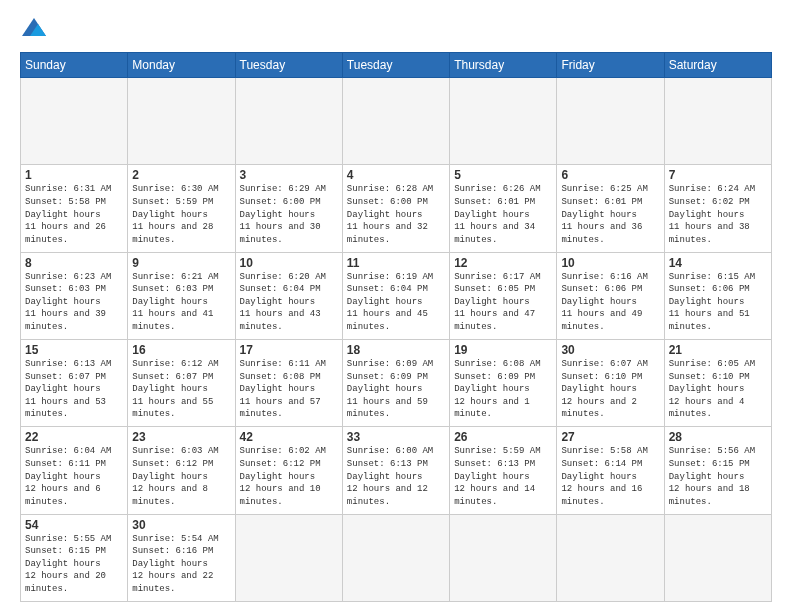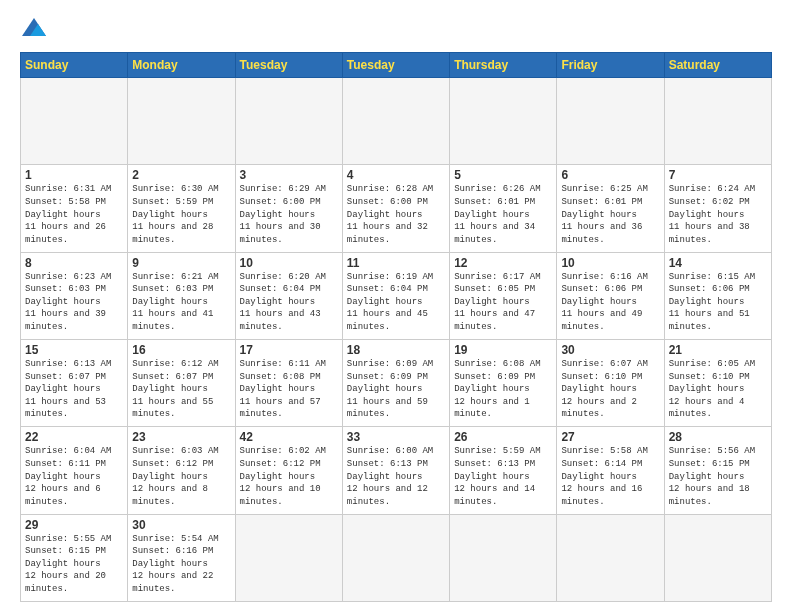--- a/index.html
+++ b/index.html
@@ -62,23 +62,23 @@
     }
     .calendar {
       flex: 1;
       border: 1px solid #ccc;
       border-collapse: collapse;
       width: 100%;
       table-layout: fixed;
     }
     .calendar thead tr th {
       background: #2a6db5;
-      color: #fde047;
+      color: #ffffff;
       font-size: 12px;
-      font-weight: bold;
+      font-weight: normal;
       padding: 5px 4px;
       text-align: left;
       border: 1px solid #1a5aa0;
     }
     .calendar tbody tr td {
       border: 1px solid #ccc;
       vertical-align: top;
       padding: 3px 4px;
       font-size: 9.5px;
       color: #333;
@@ -262,21 +262,21 @@
             <span class="day-number">27</span>
             <div class="day-info">Sunrise: 5:58 AM<br>Sunset: 6:14 PM<br>Daylight hours<br>12 hours and 16 minutes.</div>
           </td>
           <td>
             <span class="day-number">28</span>
             <div class="day-info">Sunrise: 5:56 AM<br>Sunset: 6:15 PM<br>Daylight hours<br>12 hours and 18 minutes.</div>
           </td>
         </tr>
         <tr class="last-row">
           <td>
-            <span class="day-number">29</span>
+            <span class="day-number">54</span>
             <div class="day-info">Sunrise: 5:55 AM<br>Sunset: 6:15 PM<br>Daylight hours<br>12 hours and 20 minutes.</div>
           </td>
           <td>
             <span class="day-number">30</span>
             <div class="day-info">Sunrise: 5:54 AM<br>Sunset: 6:16 PM<br>Daylight hours<br>12 hours and 22 minutes.</div>
           </td>
           <td class="empty"></td>
           <td class="empty"></td>
           <td class="empty"></td>
           <td class="empty"></td>

